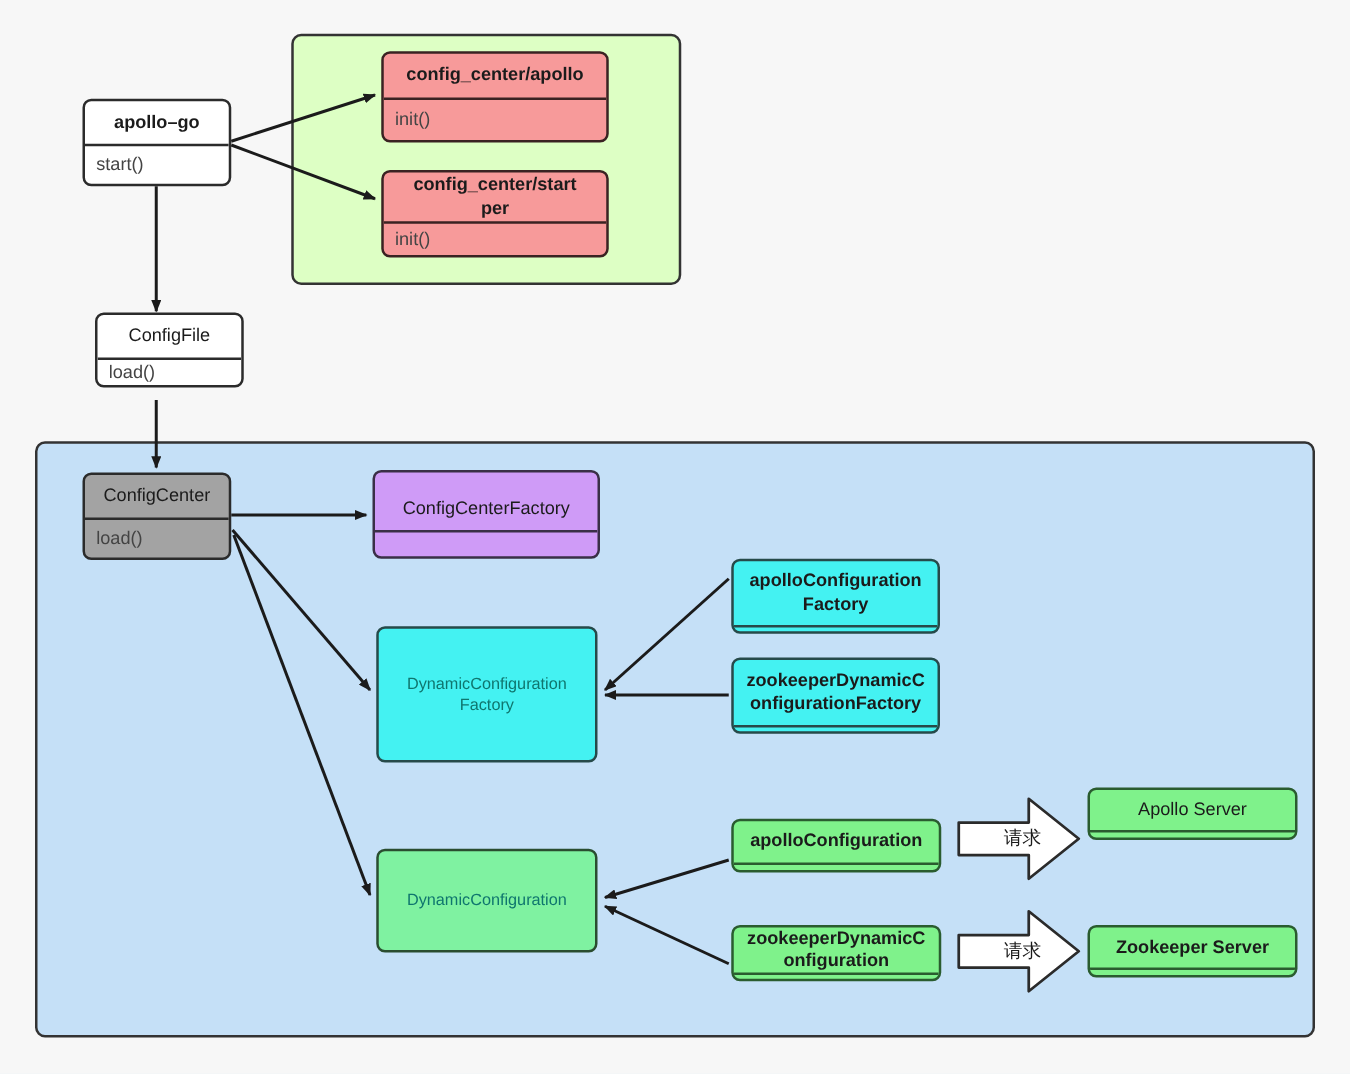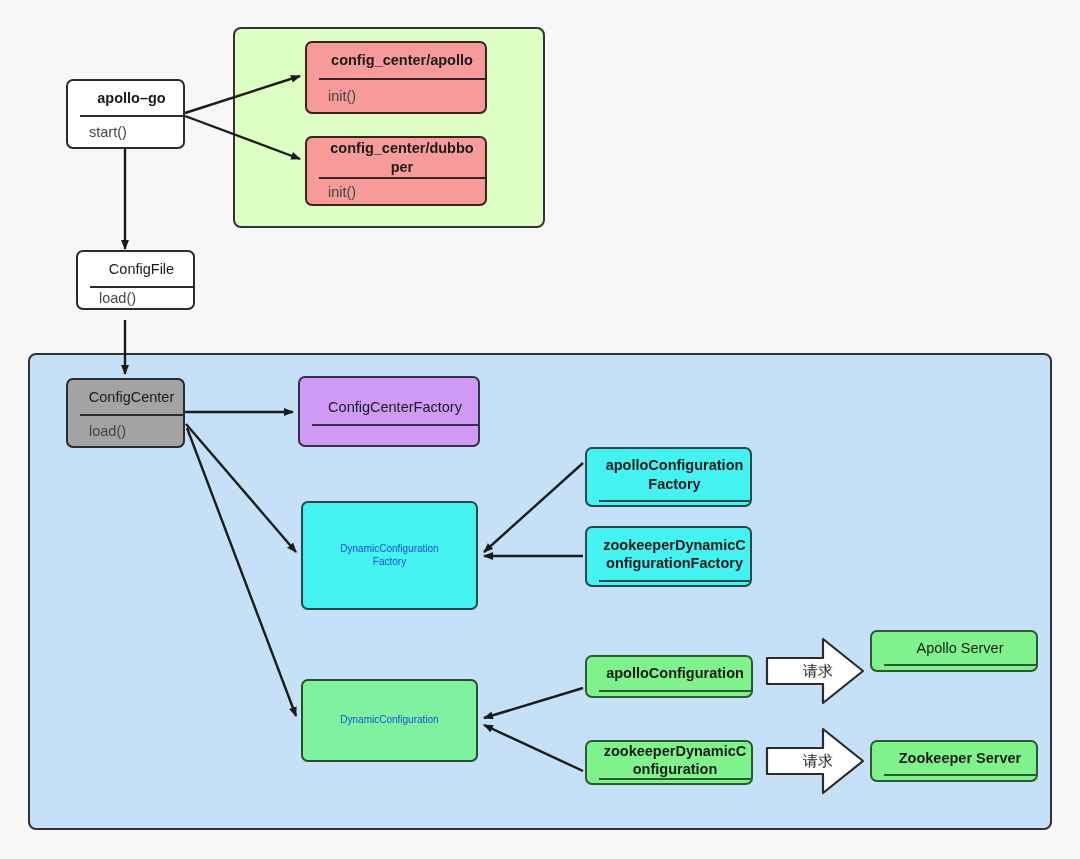--- a/index.html
+++ b/index.html
@@ -37,21 +37,20 @@
   .grp-blue  { background: #c5e0f7; border-color: #333; }
 
   .node {
     position: absolute;
     box-sizing: border-box;
     border: 2px solid #2b3a36;
     border-radius: 7px;
     overflow: hidden;
     display: flex;
     flex-direction: column;
-    padding-left: 12px;
   }
   .node .title {
     flex: none;
     display: flex;
     align-items: center;
     justify-content: center;
     text-align: center;
     padding: 3px 6px;
     font-size: 14.5px;
     color: #1b1b1b;
@@ -70,22 +69,22 @@
     padding: 2px 9px;
     font-size: 14.5px;
     color: #444;
     box-sizing: border-box;
   }
   .node.plain-center {
     display: flex;
     align-items: center;
     justify-content: center;
     text-align: center;
-    font-size: 10px;
-    color: #1d4ed8;
+    font-size: 13px;
+    color: #0f766e;
     line-height: 1.25;
     padding: 2px 8px;
   }
 
   
   .n-white  { background: #ffffff; border-color: #2b2b2b; }
   .n-white .sep { border-top-color: #2b2b2b; }
   .n-red    { background: #f79a9a; border-color: #3a2222; }
   .n-red .sep { border-top-color: #3a2222; }
   .n-red .title { font-weight: bold; }
@@ -171,21 +170,21 @@
     <div class="body">start()</div>
   </div>
 
   <div class="node n-red" style="left:305px; top:41px; width:182px; height:73px;">
     <div class="title" style="height:35px;">config_center/apollo</div>
     <div class="sep"></div>
     <div class="body">init()</div>
   </div>
 
   <div class="node n-red" style="left:305px; top:136px; width:182px; height:70px;">
-    <div class="title" style="height:39px; white-space:pre-line;">config_center/dubbo
+    <div class="title" style="height:39px; white-space:pre-line;">config_center/start
 per</div>
     <div class="sep"></div>
     <div class="body">init()</div>
   </div>
 
   <div class="node n-white reg-title" style="left:76px; top:250px; width:119px; height:60px;">
     <div class="title" style="height:34px;">ConfigFile</div>
     <div class="sep"></div>
     <div class="body">load()</div>
   </div>

